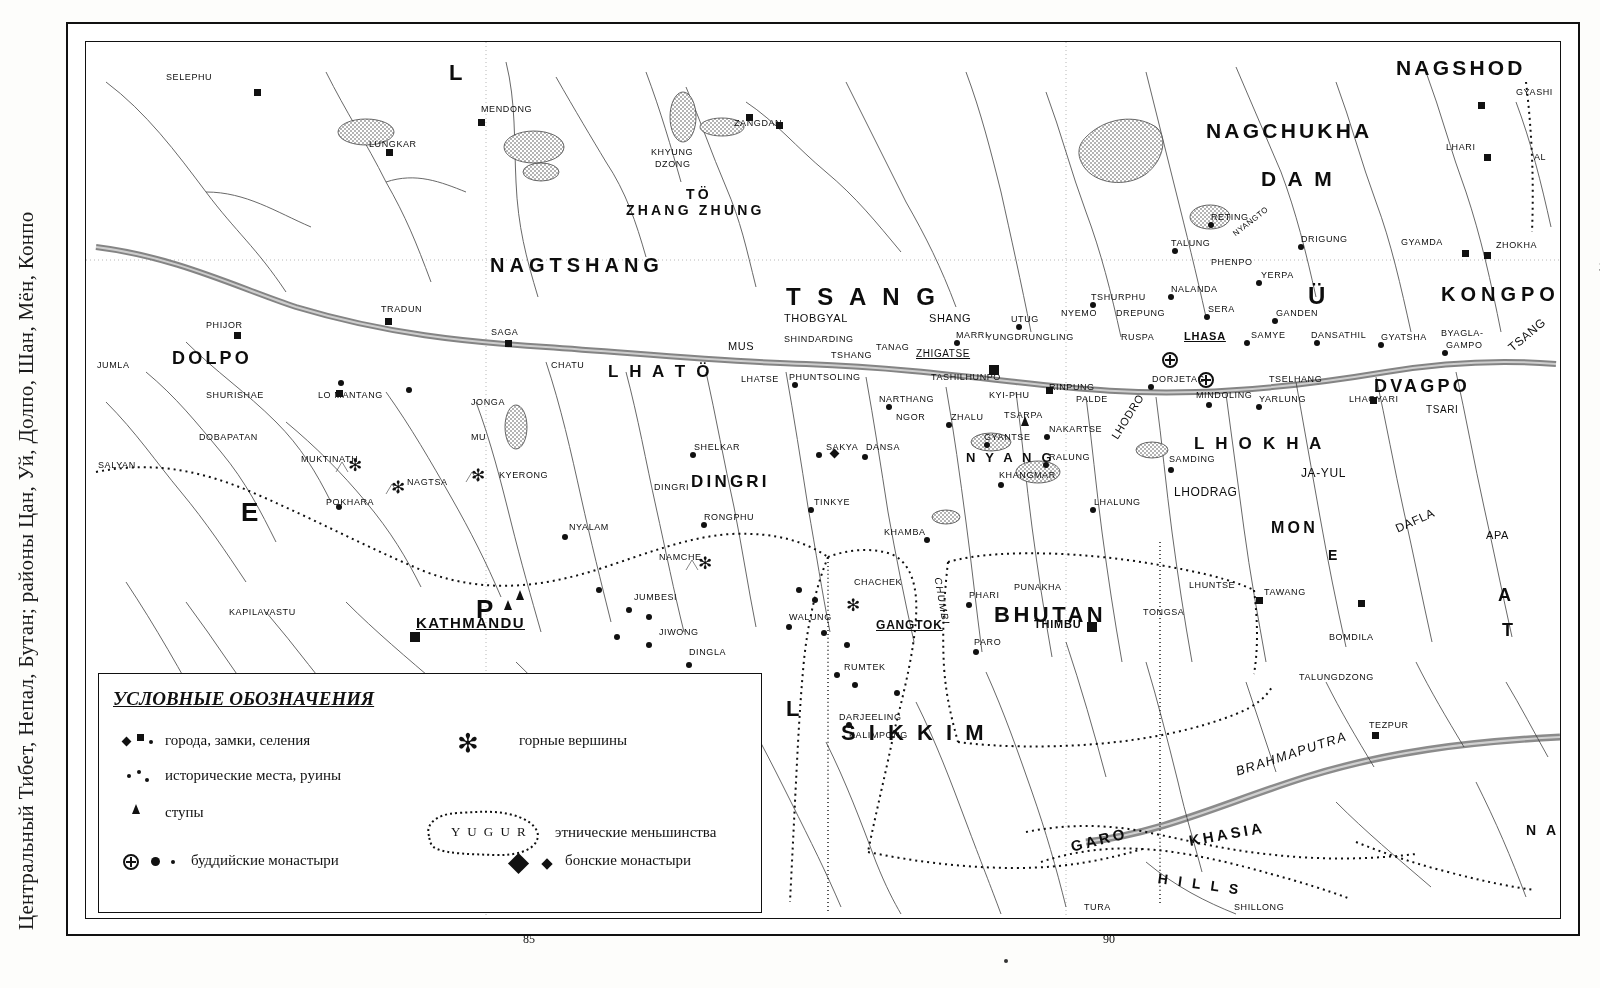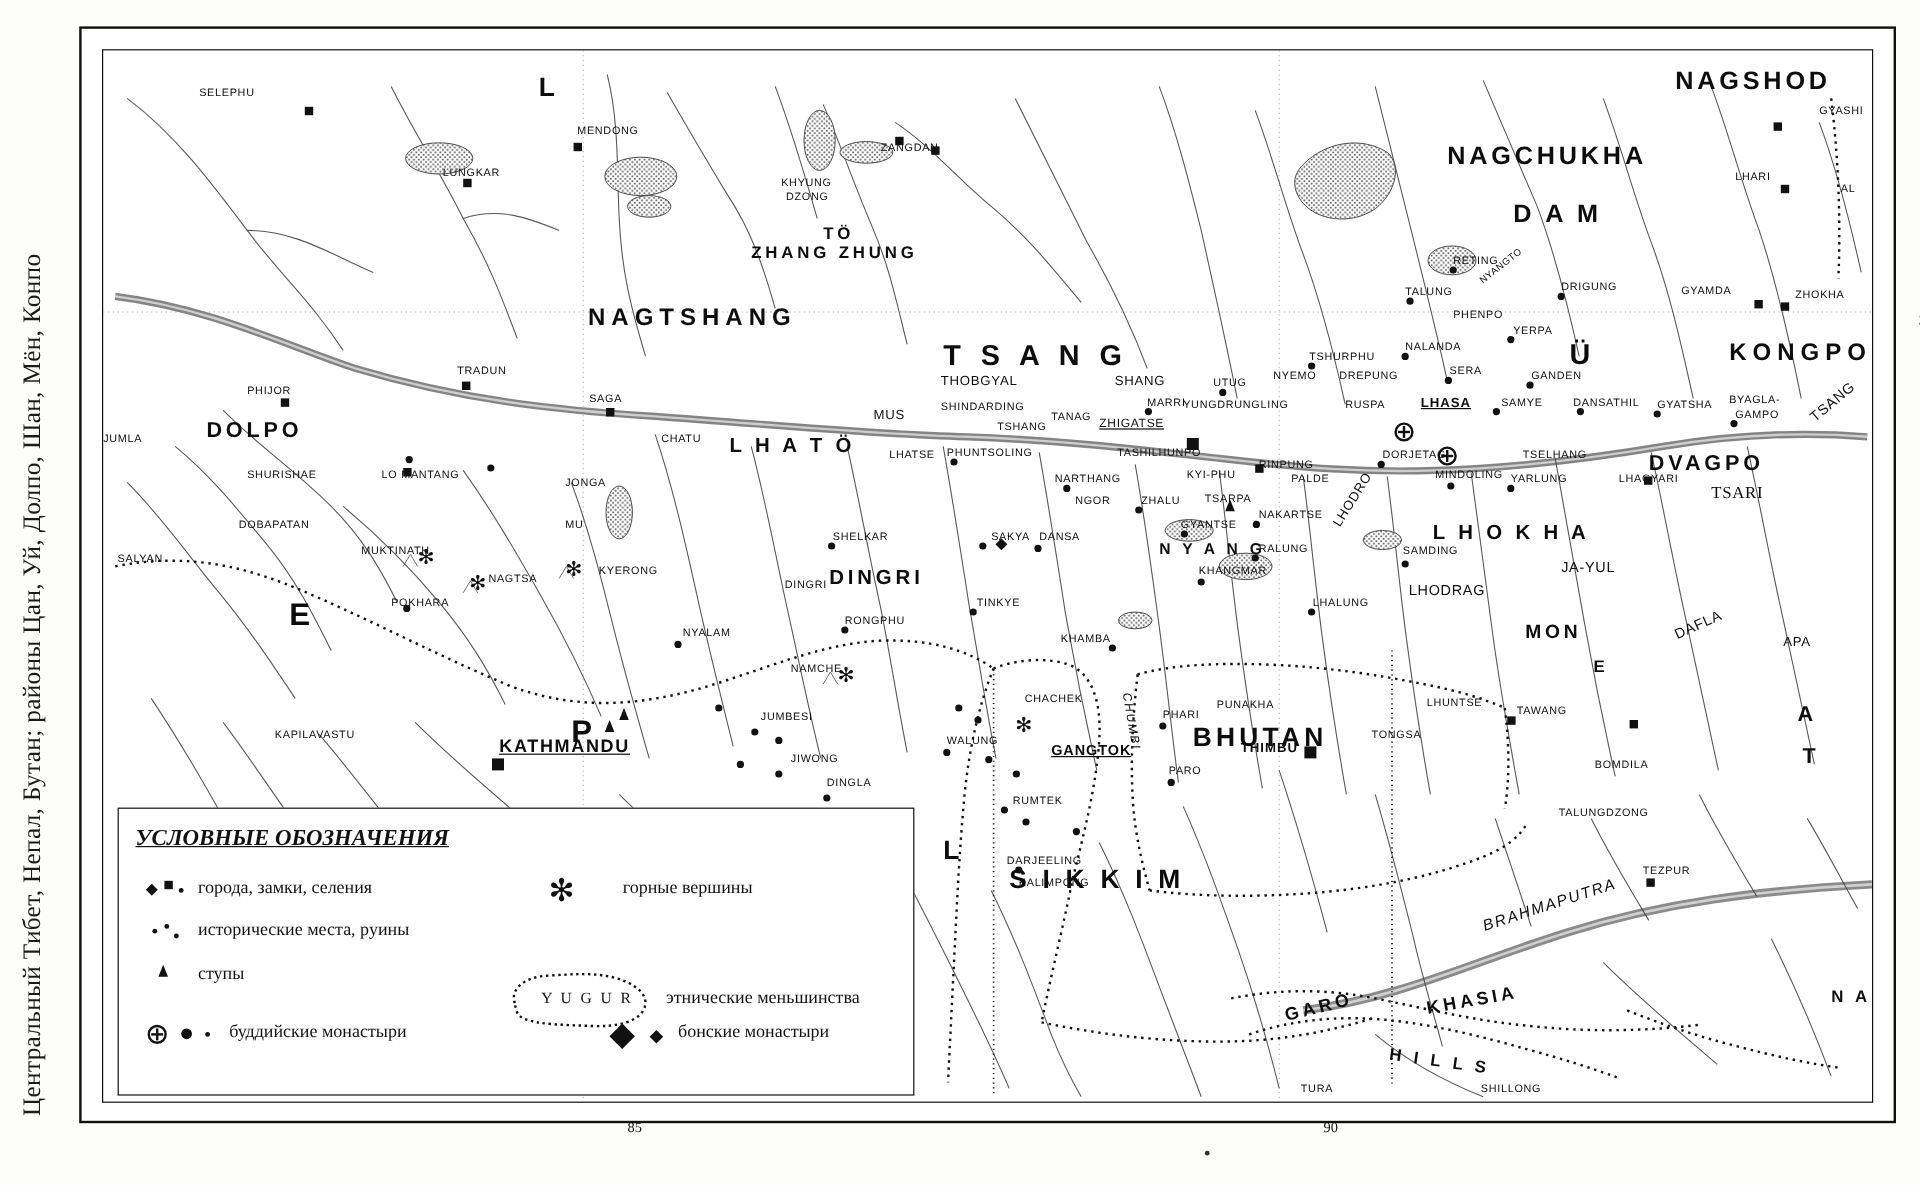--- a/index.html
+++ b/index.html
@@ -358,21 +358,21 @@
       <div class="lbl t-region-lg" style="left:1355px; top:241px;">KONGPO</div>
       <div class="lbl t-region" style="left:600px; top:144px; font-size:14px;">TÖ</div>
       <div class="lbl t-region" style="left:540px; top:160px; font-size:14px;">ZHANG ZHUNG</div>
       <div class="lbl t-region" style="left:522px; top:320px; font-size:17px;">L H A T Ö</div>
       <div class="lbl t-region" style="left:86px; top:306px; font-size:18px;">DOLPO</div>
       <div class="lbl t-place" style="left:642px; top:298px; font-size:11px;">MUS</div>
       <div class="lbl t-region" style="left:605px; top:430px; font-size:17px;">DINGRI</div>
       <div class="lbl t-region" style="left:880px; top:408px; font-size:13px;">N Y A N G</div>
       <div class="lbl t-region" style="left:1108px; top:392px; font-size:17px;">L H O K H A</div>
       <div class="lbl t-region" style="left:1288px; top:334px; font-size:18px;">DVAGPO</div>
-      <div class="lbl t-place" style="left:1340px; top:362px; font-size:14px;font-family:Liberation Serif, serif;">TSARI</div>
+      <div class="lbl t-place" style="left:1340px; top:362px; font-size:10px;">TSARI</div>
       <div class="lbl t-place" style="left:1424px; top:300px; font-size:12px; transform:rotate(-40deg);">TSANG</div>
       <div class="lbl t-place" style="left:1088px; top:443px; font-size:12px;">LHODRAG</div>
       <div class="lbl t-place" style="left:1215px; top:424px; font-size:12px;">JA-YUL</div>
       <div class="lbl t-region" style="left:1185px; top:477px; font-size:16px;">MON</div>
       <div class="lbl t-region" style="left:1242px; top:505px; font-size:14px;">E</div>
       <div class="lbl t-place" style="left:1310px; top:480px; font-size:12px; transform:rotate(-24deg);">DAFLA</div>
       <div class="lbl t-place" style="left:1400px; top:487px; font-size:11px;">APA</div>
       <div class="lbl t-country" style="left:908px; top:560px;">BHUTAN</div>
       <div class="lbl t-country" style="left:755px; top:678px;">S I K K I M</div>
       <div class="lbl t-place" style="left:1028px; top:390px; font-size:11px; transform:rotate(-58deg);">LHODRO</div>
@@ -425,21 +425,21 @@
       <div class="lbl t-place" style="left:790px; top:300px;">TANAG</div>
       <div class="lbl t-place u" style="left:830px; top:306px; font-size:10px;">ZHIGATSE</div>
       <div class="lbl t-place" style="left:745px; top:308px;">TSHANG</div>
       <div class="lbl t-place" style="left:703px; top:330px;">PHUNTSOLING</div>
       <div class="lbl t-place" style="left:845px; top:330px;">TASHILHUNPO</div>
       <div class="lbl t-place" style="left:655px; top:332px;">LHATSE</div>
       <div class="lbl t-place" style="left:465px; top:318px;">CHATU</div>
       <div class="lbl t-place" style="left:405px; top:285px;">SAGA</div>
       <div class="lbl t-place" style="left:295px; top:262px;">TRADUN</div>
       <div class="lbl t-place" style="left:120px; top:278px;">PHIJOR</div>
-      <div class="lbl t-place" style="left:0;  top:318px;">JUMLA</div>
+      <div class="lbl t-place" style="left:11px;  top:318px;">JUMLA</div>
       <div class="lbl t-place" style="left:120px; top:348px;">SHURISHAE</div>
       <div class="lbl t-place" style="left:232px; top:348px;">LO MANTANG</div>
       <div class="lbl t-place" style="left:385px; top:355px;">JONGA</div>
       <div class="lbl t-place" style="left:385px; top:390px;">MU</div>
       <div class="lbl t-place" style="left:113px; top:390px;">DOBAPATAN</div>
       <div class="lbl t-place" style="left:215px; top:412px;">MUKTINATH</div>
       <div class="lbl t-place" style="left:12px;  top:418px;">SALYAN</div>
       <div class="lbl t-place" style="left:310px; top:435px;padding-left:11px;">NAGTSA</div>
       <div class="lbl t-place" style="left:240px; top:455px;">POKHARA</div>
       <div class="lbl t-place" style="left:413px; top:428px;">KYERONG</div>

